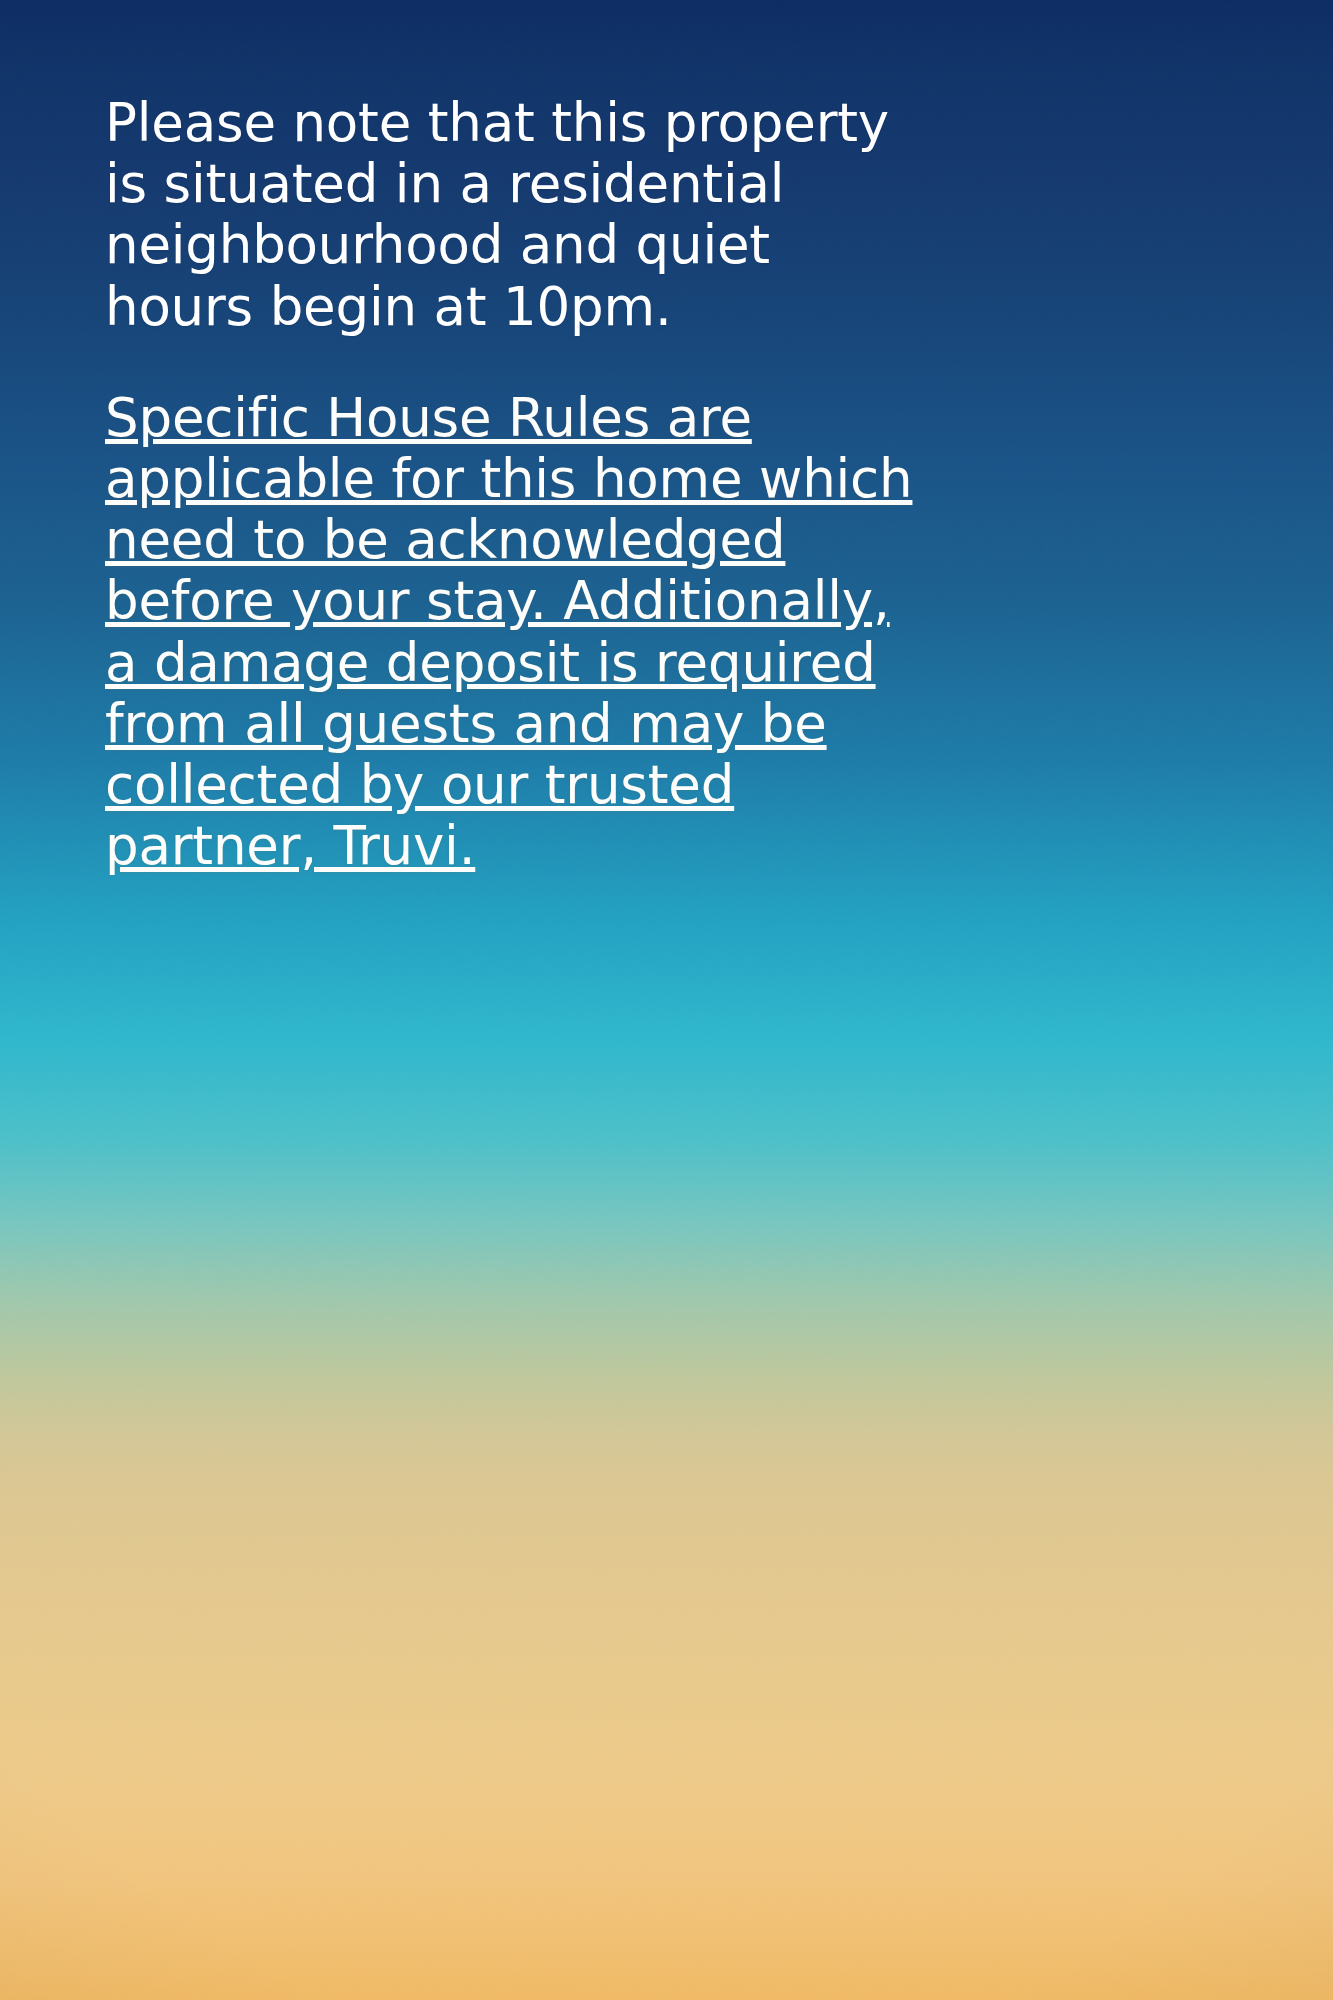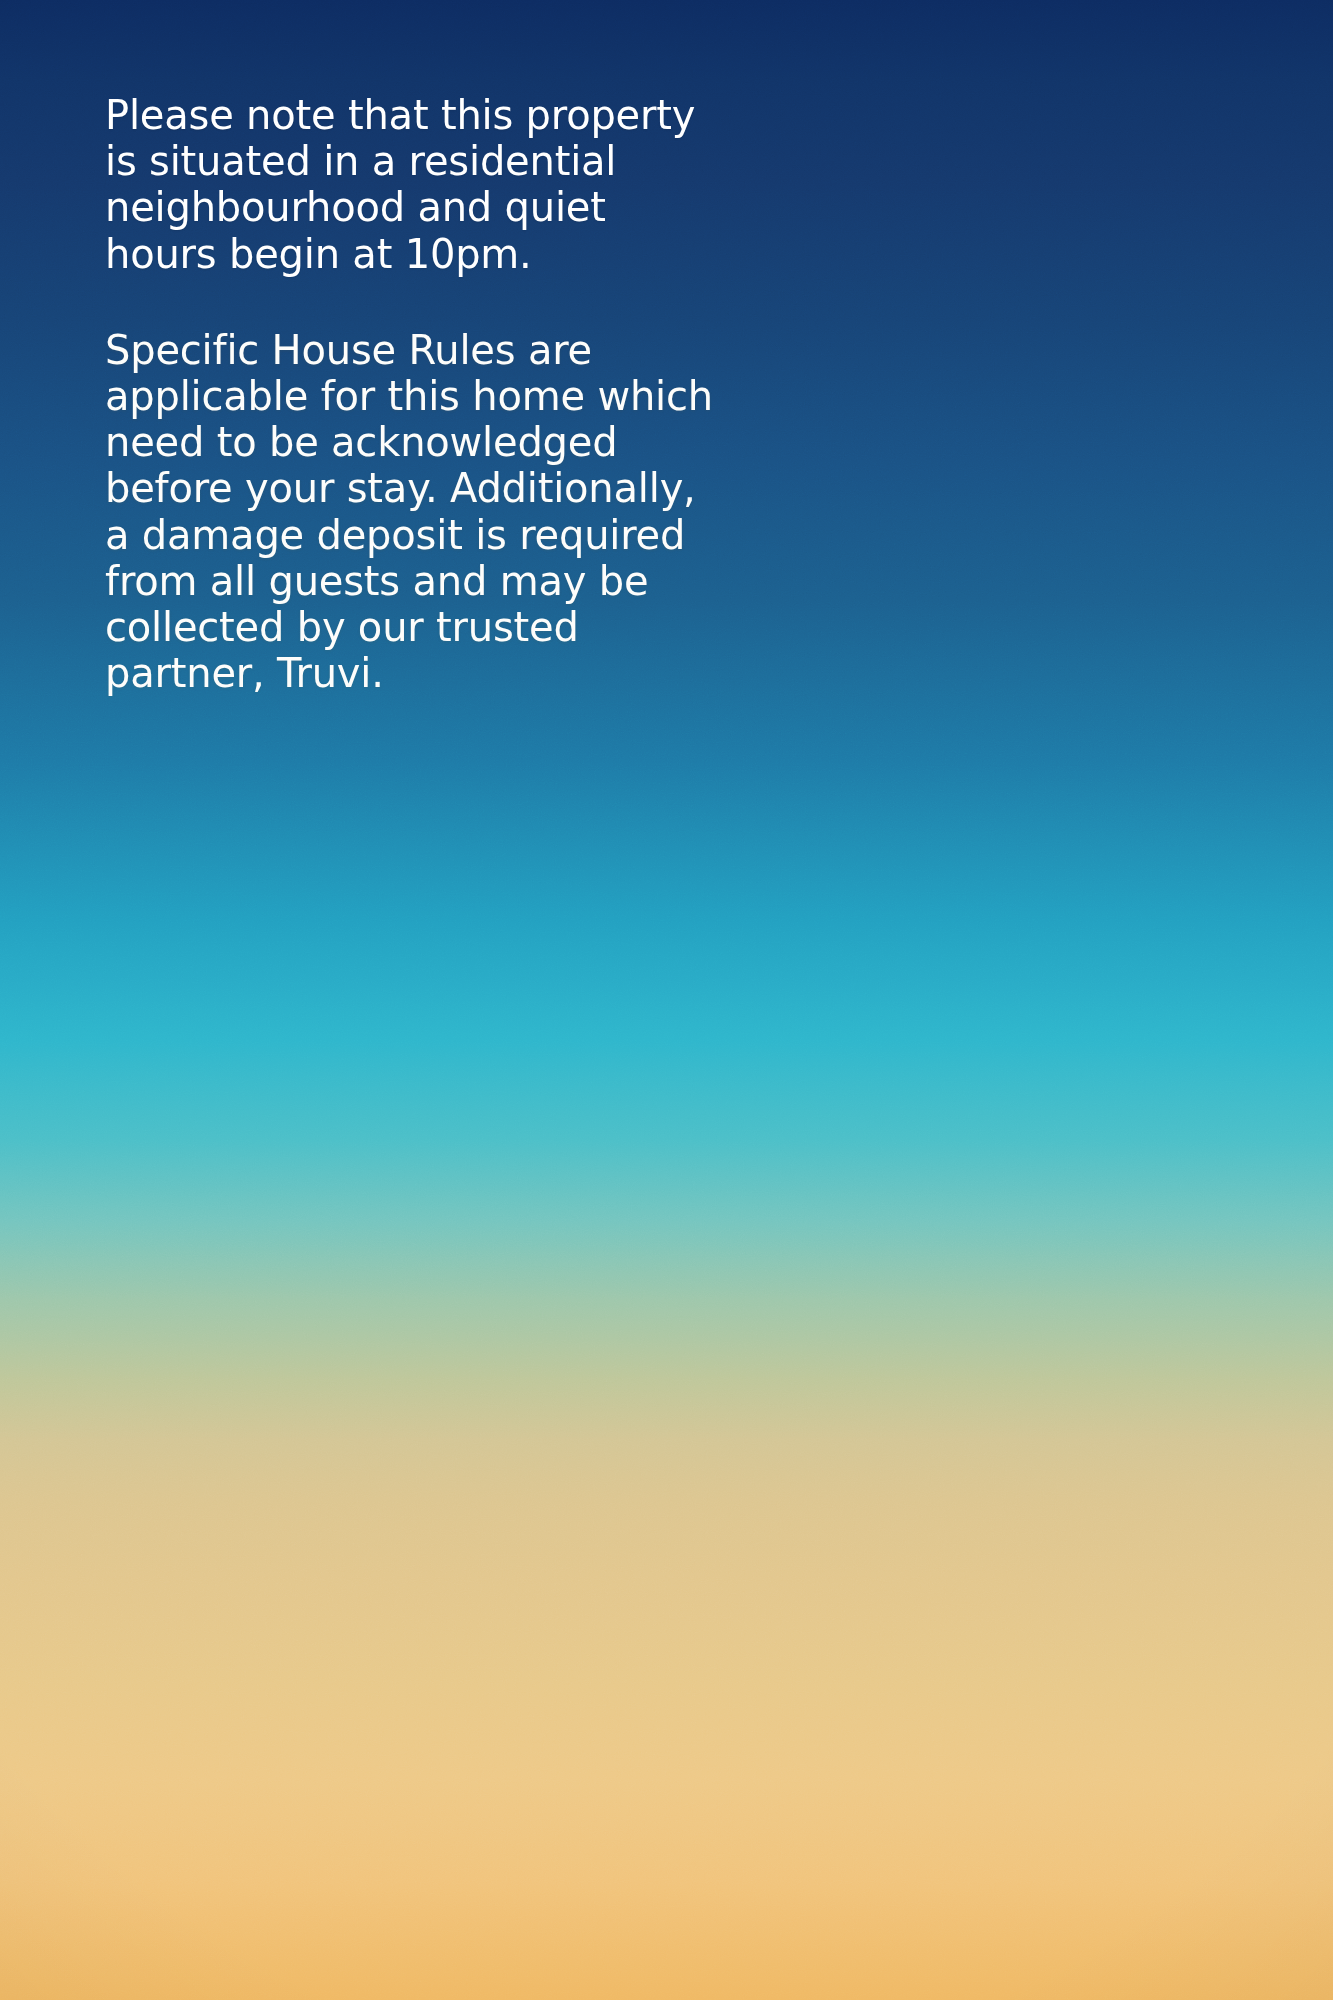--- a/index.html
+++ b/index.html
@@ -60,30 +60,30 @@
 
   #copy {
     position: absolute;
     left: 105px;
     top: 92px;
     right: 58px;
   }
 
   .para {
     color: #ffffff;
-    font-size: 40px;
+    font-size: 53px;
     line-height: 1.155;
     font-weight: 400;
     letter-spacing: -0.2px;
     margin: 0 0 50px 0;
     white-space: pre-line;
     text-shadow: 0 1px 2px rgba(0,0,0,0.10);
     -webkit-font-smoothing: antialiased;
   }
-  .para:last-child { margin-bottom: 17px; }
+  .para:last-child { margin-bottom: 17px; text-decoration: underline; }
 
   
   .para.p3 {
     color: #fdfdfb;
     text-shadow: 0 1px 3px rgba(120,95,40,0.12);
   }
 </style>
 </head>
 <body>
 

